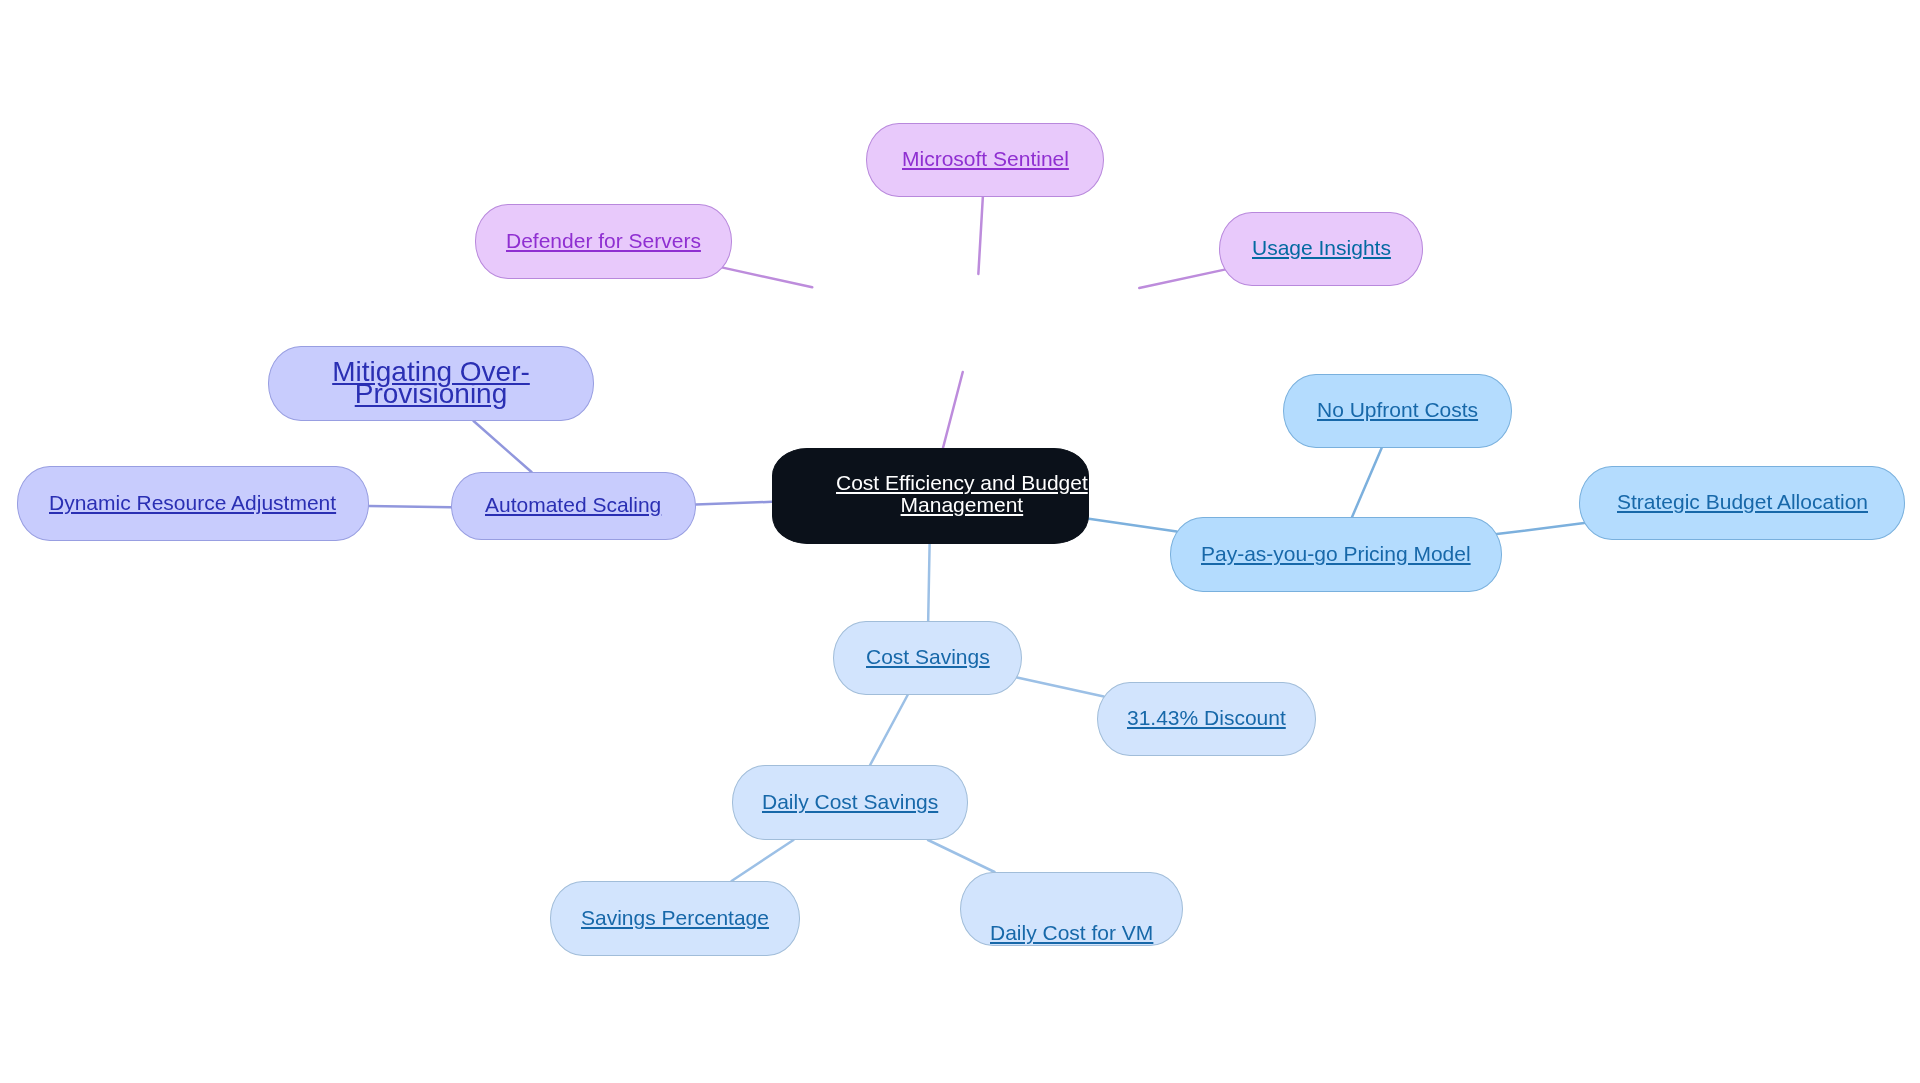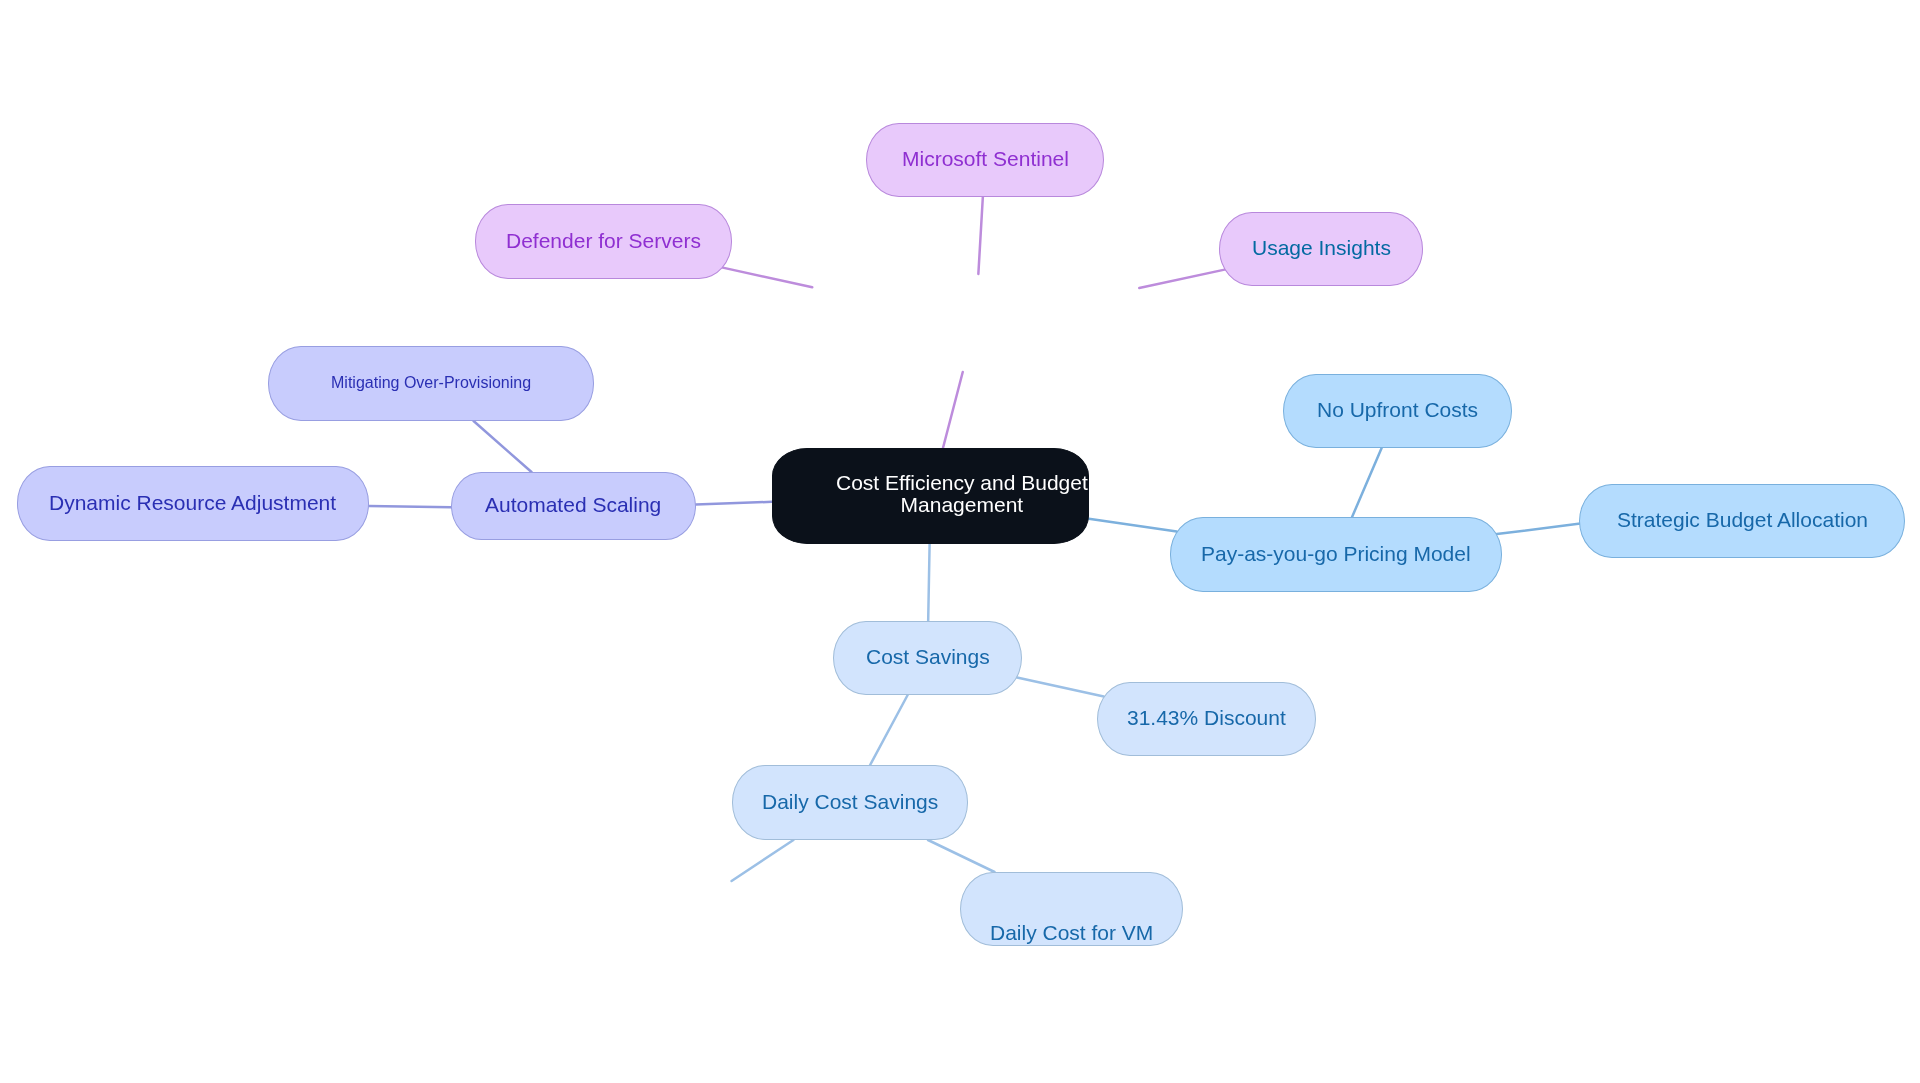--- a/index.html
+++ b/index.html
@@ -16,21 +16,21 @@
     position:absolute;
     box-sizing:border-box;
     display:flex; align-items:center; justify-content:center;
     text-align:center;
     border-style:solid; border-width:1px;
     border-radius:28px;
     white-space:pre-line;
     line-height:22px;
     -webkit-font-smoothing:antialiased;
   }
-  .node > span { will-change:transform; transform:translateZ(0); position:relative; top:-1px; }
+  .node > span { will-change:transform; transform:translateZ(0); position:relative; top:-1px;text-decoration:underline; }
   .node.multiline > span { top:-2px; }
 </style>
 </head>
 <body style="background: rgb(255, 255, 255);">
 
 <div id="canvas">
   <svg id="edges" viewBox="0 0 1920 1083">
       <line x1="942.985549132948" y1="448" x2="962.7543352601156" y2="372" stroke="#bd8cdc" stroke-width="2.5" stroke-linecap="round"></line>
       <line x1="978.3558282208589" y1="274" x2="982.8435582822086" y2="197" stroke="#bd8cdc" stroke-width="2.5" stroke-linecap="round"></line>
       <line x1="812.2605212085326" y1="287.23651203896617" x2="722.7952863817243" y2="267.6359296777165" stroke="#bd8cdc" stroke-width="2.5" stroke-linecap="round"></line>
@@ -47,22 +47,23 @@
       <line x1="793.426724137931" y1="840" x2="731.573275862069" y2="881" stroke="#9cc0e6" stroke-width="2.5" stroke-linecap="round"></line>
       <line x1="927.9929577464789" y1="840" x2="994.5469483568075" y2="872" stroke="#9cc0e6" stroke-width="2.5" stroke-linecap="round"></line>
     </svg>
 
   <div class="node multiline" style="left: 772px; top: 448px; width: 317px; height: 96px; font-size: 21px; border-radius: 35px / 28px; background: rgb(11, 17, 26); border-color: rgb(11, 17, 26); color: rgb(255, 255, 255); justify-content: flex-end;"><span>Cost Efficiency and Budget
 Management</span></div>
   <div class="node" style="left: 866px; top: 123px; width: 238px; height: 74px; font-size: 21px; border-radius: 33px / 37px; background: rgb(232, 201, 251); border-color: rgb(184, 136, 220); color: rgb(143, 47, 209);"><span>Microsoft Sentinel</span></div>
   <div class="node" style="left: 475px; top: 204px; width: 257px; height: 75px; font-size: 21px; border-radius: 33px / 37px; background: rgb(232, 201, 251); border-color: rgb(184, 136, 220); color: rgb(143, 47, 209);"><span>Defender for Servers</span></div>
   <div class="node" style="left: 1219px; top: 212px; width: 204px; height: 74px; font-size: 21px; border-radius: 33px / 37px; background: rgb(232, 201, 251); border-color: rgb(184, 136, 220); color: #0369a1;"><span>Usage Insights</span></div>
   <div class="node" style="left: 451px; top: 472px; width: 245px; height: 68px; font-size: 21px; border-radius: 33px / 37px; background: rgb(200, 204, 253); border-color: rgb(152, 158, 225); color: rgb(42, 47, 179);"><span>Automated Scaling</span></div>
-  <div class="node" style="left: 268px; top: 346px; width: 326px; height: 75px; font-size: 16px; border-radius: 33px / 37px; background: rgb(200, 204, 253); border-color: rgb(152, 158, 225); color: rgb(42, 47, 179);"><span>Mitigating Over-Provisioning</span></div>
+  <div class="node" style="left: 268px; top: 346px; width: 326px; height: 75px; font-size: 28px; border-radius: 33px / 37px; background: rgb(200, 204, 253); border-color: rgb(152, 158, 225); color: rgb(42, 47, 179);"><span>Mitigating Over-Provisioning</span></div>
   <div class="node" style="left: 17px; top: 466px; width: 352px; height: 75px; font-size: 21px; border-radius: 33px / 37px; background: rgb(200, 204, 253); border-color: rgb(152, 158, 225); color: rgb(42, 47, 179);"><span>Dynamic Resource Adjustment</span></div>
   <div class="node" style="left: 1170px; top: 517px; width: 332px; height: 75px; font-size: 21px; border-radius: 33px / 37px; background: rgb(180, 220, 254); border-color: rgb(121, 176, 221); color: rgb(23, 104, 169);"><span>Pay-as-you-go Pricing Model</span></div>
   <div class="node" style="left: 1283px; top: 374px; width: 229px; height: 74px; font-size: 21px; border-radius: 33px / 37px; background: rgb(180, 220, 254); border-color: rgb(121, 176, 221); color: rgb(23, 104, 169);"><span>No Upfront Costs</span></div>
-  <div class="node" style="left: 1579px; top: 484px; width: 326px; height: 74px; font-size: 21px; border-radius: 33px / 37px; background: rgb(180, 220, 254); border-color: rgb(121, 176, 221); color: rgb(23, 104, 169);"><span>Strategic Budget Allocation</span></div>
+  <div class="node" style="left: 1579px; top: 466px; width: 326px; height: 74px; font-size: 21px; border-radius: 33px / 37px; background: rgb(180, 220, 254); border-color: rgb(121, 176, 221); color: rgb(23, 104, 169);"><span>Strategic Budget Allocation</span></div>
   <div class="node" style="left: 833px; top: 621px; width: 189px; height: 74px; font-size: 21px; border-radius: 33px / 37px; background: rgb(210, 228, 253); border-color: rgb(161, 189, 217); color: rgb(23, 104, 169);"><span>Cost Savings</span></div>
   <div class="node" style="left: 1097px; top: 682px; width: 219px; height: 74px; font-size: 21px; border-radius: 33px / 37px; background: rgb(210, 228, 253); border-color: rgb(161, 189, 217); color: rgb(23, 104, 169);"><span>31.43% Discount</span></div>
   <div class="node" style="left: 732px; top: 765px; width: 236px; height: 75px; font-size: 21px; border-radius: 33px / 37px; background: rgb(210, 228, 253); border-color: rgb(161, 189, 217); color: rgb(23, 104, 169);"><span>Daily Cost Savings</span></div>
+  <div class="node" style="left: 550px; top: 881px; width: 250px; height: 75px; font-size: 21px; border-radius: 33px / 37px; background: rgb(210, 228, 253); border-color: rgb(161, 189, 217); color: rgb(23, 104, 169);"><span>Savings Percentage</span></div>
   <div class="node" style="left: 960px; top: 872px; width: 223px; height: 74px; font-size: 21px; border-radius: 33px / 37px; background: rgb(210, 228, 253); border-color: rgb(161, 189, 217); color: rgb(23, 104, 169); align-items: flex-end;"><span>Daily Cost for VM</span></div>
 </div>
 
 </body></html>

